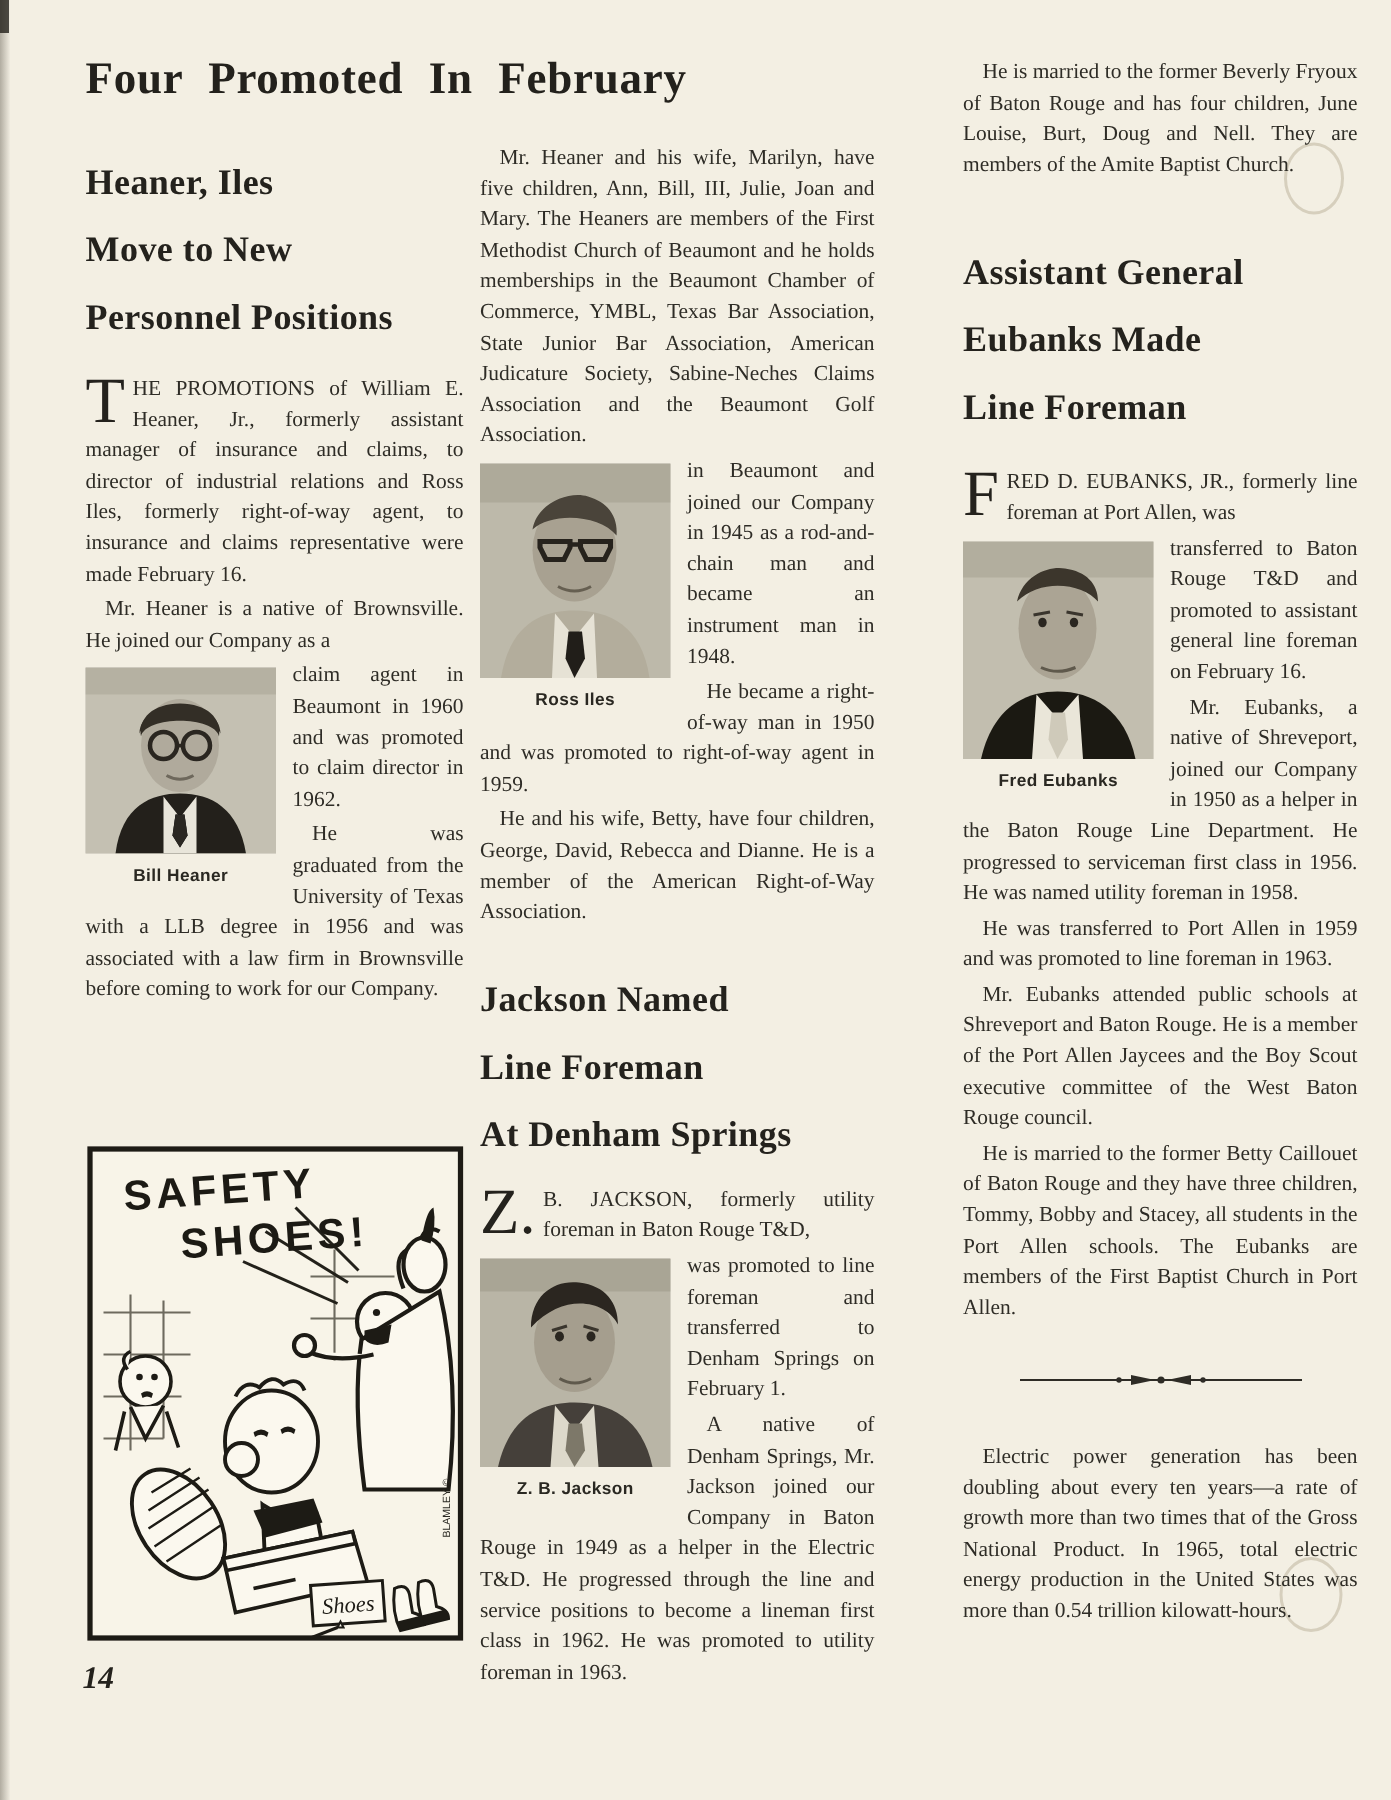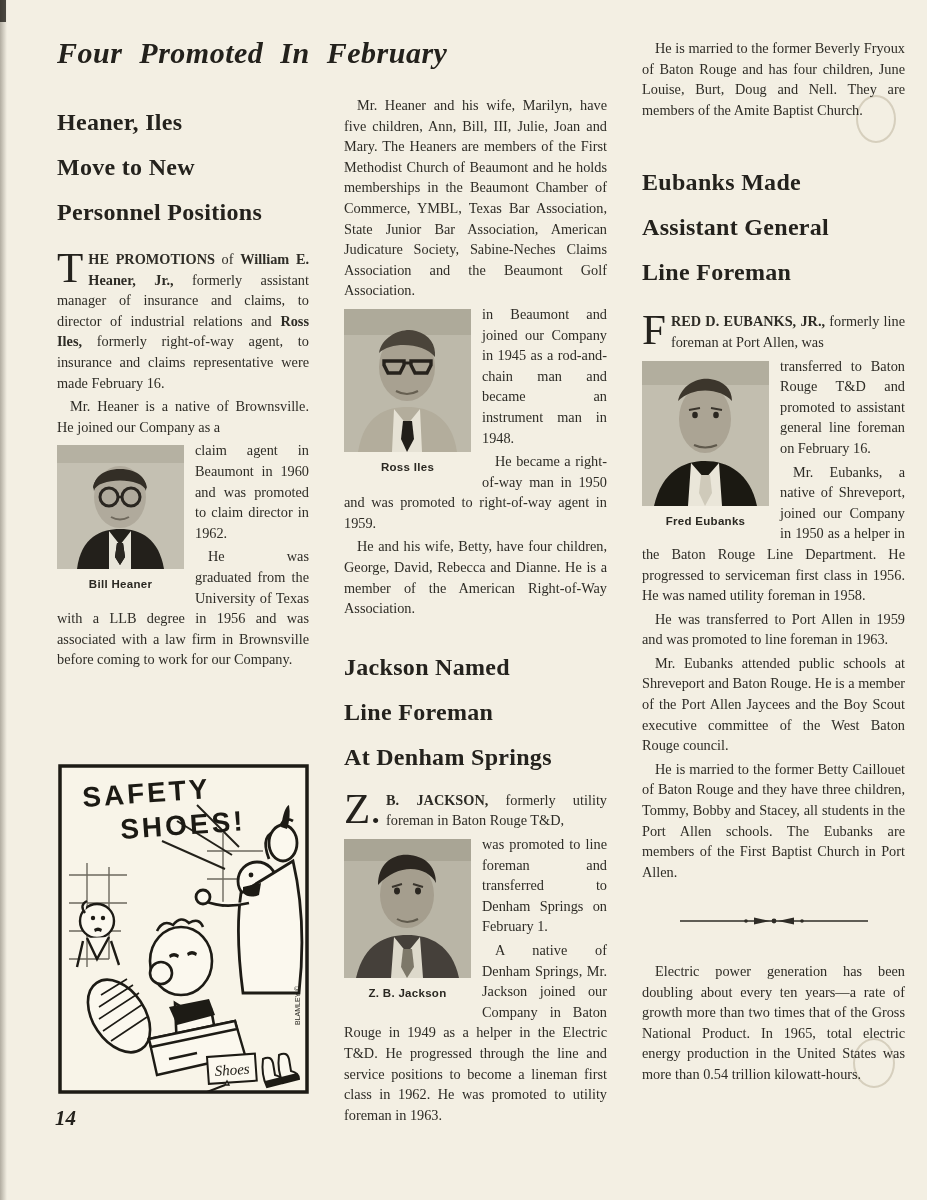--- a/index.html
+++ b/index.html
@@ -15,38 +15,38 @@
   .edge-left{position:absolute;left:0;top:0;bottom:0;width:7px;
     background:linear-gradient(to right, rgba(70,64,52,.38), rgba(70,64,52,0));pointer-events:none;}
   .corner-mark{position:absolute;left:0;top:0;width:6px;height:22px;background:#23201a;opacity:.8;}
   .punch{position:absolute;border:2px solid rgba(190,180,158,.55);border-radius:50%;}
   .punch.p1{left:856px;top:95px;width:36px;height:44px;}
   .punch.p2{left:853px;top:1038px;width:38px;height:46px;}
 
   
   .main-title{
     position:absolute;left:57px;top:36px;width:600px;
-    font-size:30px;font-weight:bold;letter-spacing:.5px;word-spacing:9px;color:#23211c;font-style:italic;
+    font-size:30px;font-weight:bold;letter-spacing:.5px;word-spacing:9px;color:#23211c;
   }
 
   
   .col{position:absolute;text-align:justify;font-size:14.3px;line-height:20.6px;}
   .col1{left:57px;top:100px;width:252px;}
-  .col2{left:344px;top:95px;width:263px;}
+  .col2{left:320px;top:95px;width:263px;}
   .col3{left:618px;top:38px;width:263px;margin-left:24px;}
 
   .headline-block{margin:0 0 14px 0;text-align:left;}
   .headline{font-size:24px;line-height:45px;font-weight:bold;color:#24221d;letter-spacing:.3px;}
   .hb-jackson{margin-top:26px;margin-bottom:10px;}
   .hb-eubanks{margin-top:40px;margin-bottom:16px;}
 
   p{margin:0 0 3px 0;}
   p.indent{text-indent:13px;}
   .dropcap{float:left;font-size:43px;line-height:34px;padding:2px 5px 0 0;font-weight:normal;color:#24221d;}
-  .leadbold{font-weight:bold;}
+  .leadbold{font-weight:normal;}
 
   .fig-left{float:left;margin:5px 11px 2px 0;width:127px;}
   .photo{width:127px;background:#c7c3b6;display:block;}
   .photo svg{display:block;width:100%;height:100%;}
   .ph-heaner{height:124px;}
   .ph-iles{height:143px;}
   .ph-jackson{height:139px;}
   .ph-eubanks{height:145px;}
   figure{margin:0;}
   figcaption{
@@ -162,22 +162,22 @@
         <figcaption>Z. B. Jackson</figcaption>
       </figure><span>was promoted to line foreman and transferred to Denham Springs on February 1.</span><p></p>
 
     <p class="indent"><span>A native of Denham Springs, Mr. Jackson joined our Company in Baton Rouge in 1949 as a helper in the Electric T&amp;D. He progressed through the line and service positions to become a lineman first class in 1962. He was promoted to utility foreman in 1963.</span></p>
   </div>
 
   <div class="col col3">
     <p class="indent"><span>He is married to the former Beverly Fryoux of Baton Rouge and has four children, June Louise, Burt, Doug and Nell. They are members of the Amite Baptist Church.</span></p>
 
     <div class="headline-block hb-eubanks">
+      <div class="headline">Assistant General</div>
       <div class="headline">Eubanks Made</div>
-      <div class="headline">Assistant General</div>
       <div class="headline">Line Foreman</div>
     </div>
 
     <p><span class="dropcap">F</span><span class="leadbold">RED D. EUBANKS, JR.,</span><span> formerly line foreman at Port Allen, was </span></p><figure class="fig-left">
         <span class="photo ph-eubanks">
           <svg viewBox="0 0 127 145" preserveAspectRatio="none" aria-hidden="true">
             <rect width="127" height="145" fill="#c2beaf"></rect>
             <rect width="127" height="24" fill="#b2ae9e"></rect>
             <path d="M12,145 C20,110 42,100 63,100 C86,100 108,112 115,145 Z" fill="#1b1912"></path>
             <path d="M49,102 L63,118 L77,102 L80,145 L46,145 Z" fill="#eae6d9"></path>

